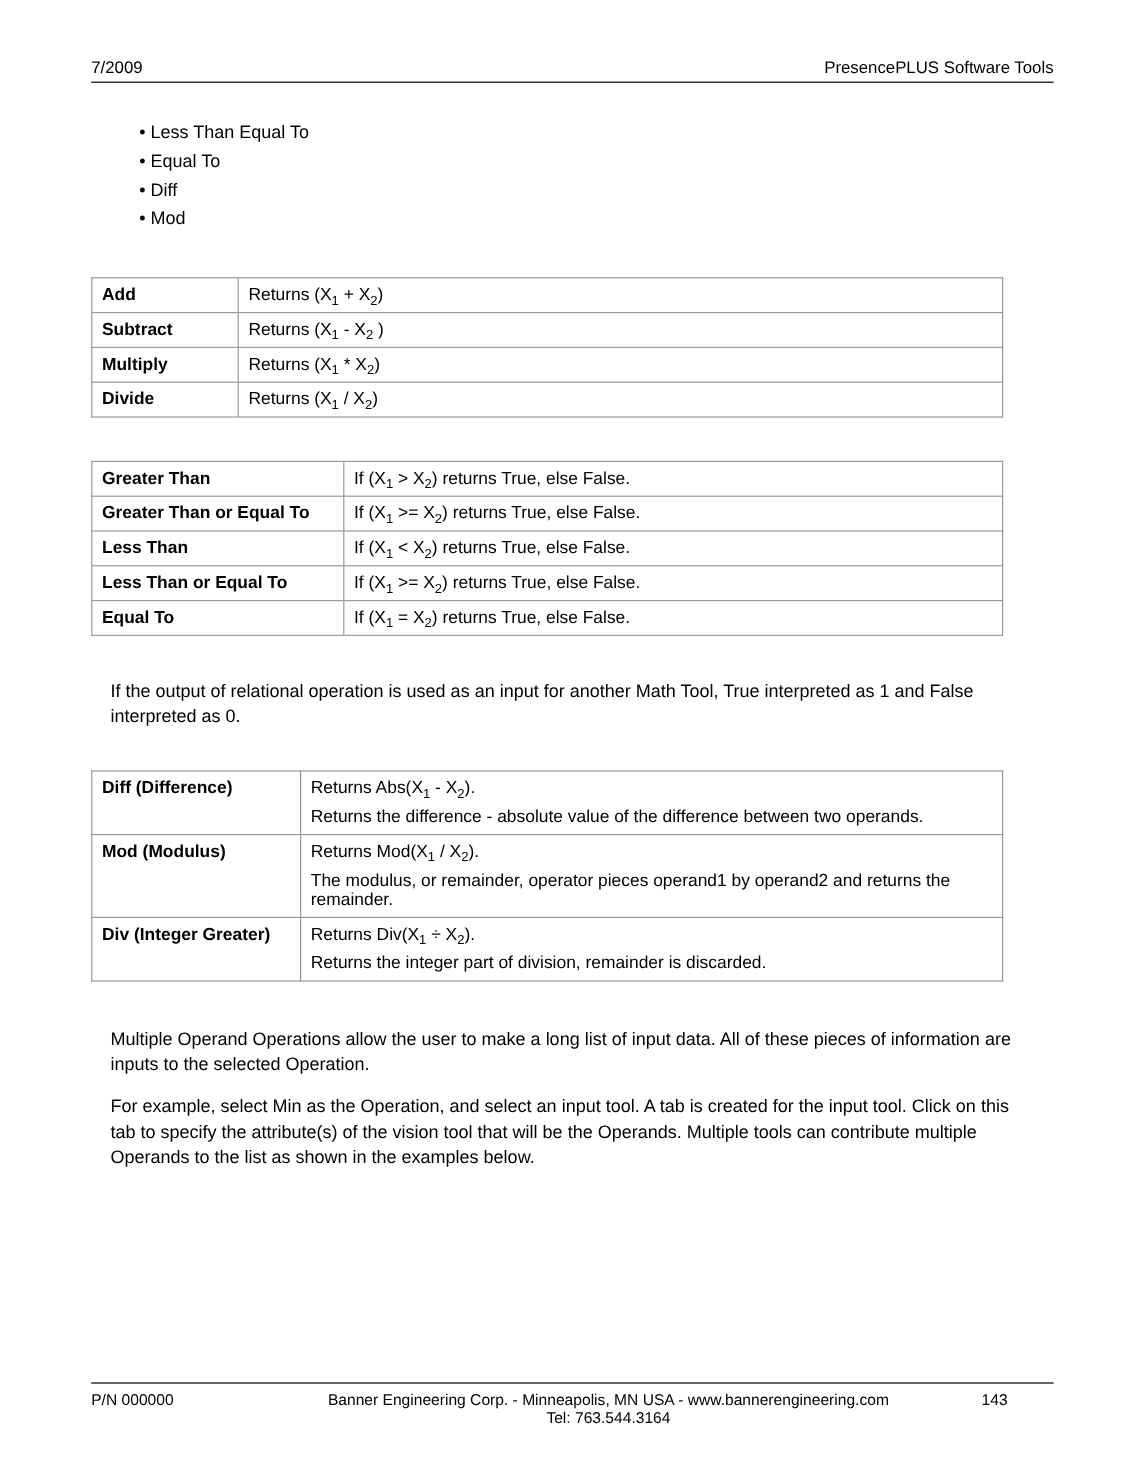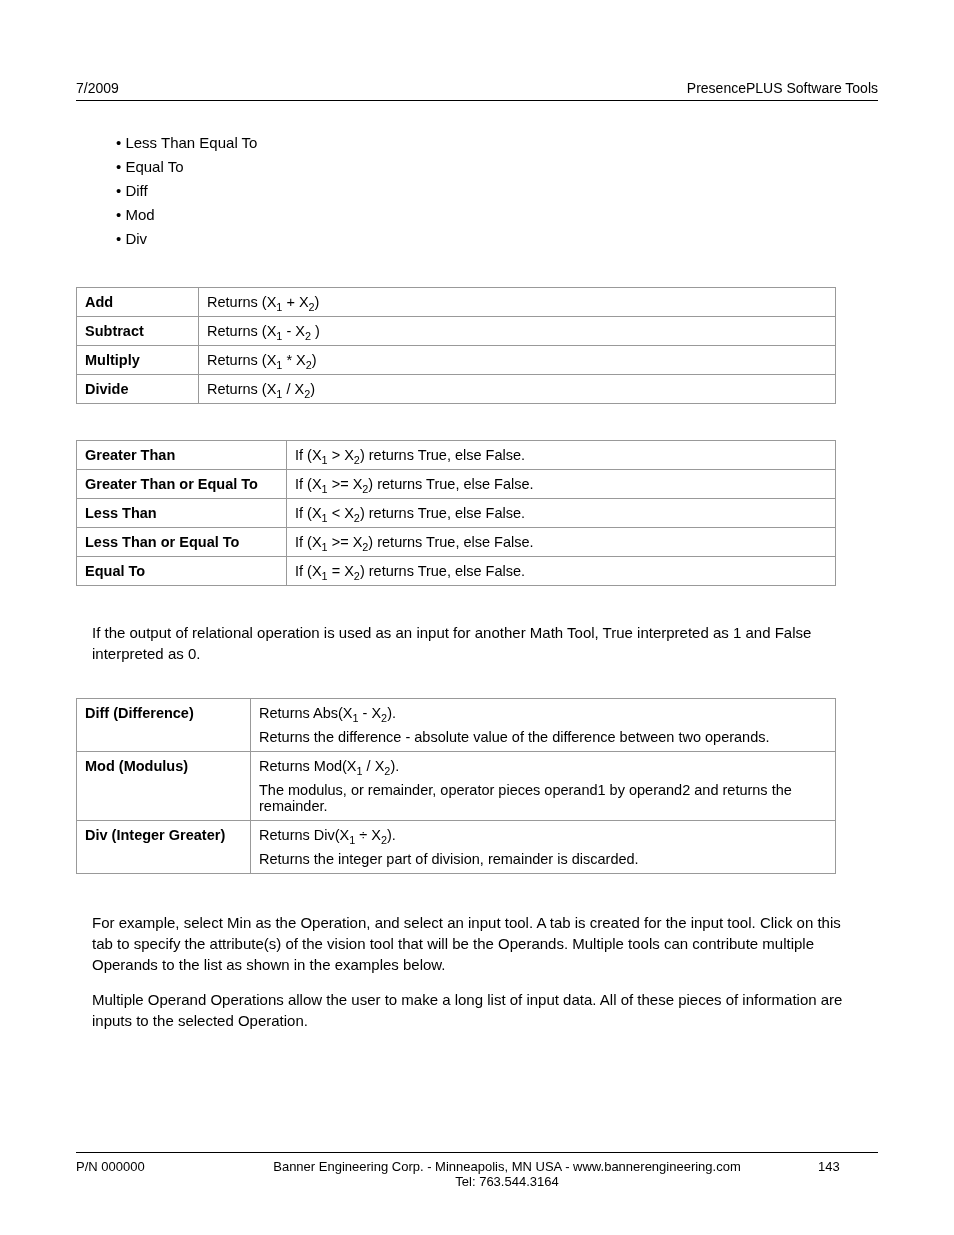--- a/index.html
+++ b/index.html
@@ -8,21 +8,21 @@
     padding: 0;
     font-family: Arial, Helvetica, sans-serif;
     background: #fff;
     color: #000;
   }
   .page {
     width: 954px;
     height: 1235px;
     margin: 0 auto;
     position: relative;
-    padding: 80px 76px 0 76px;
+    padding: 48px 76px 0 76px;
   }
   .header {
     display: flex;
     justify-content: space-between;
     font-size: 14px;
     padding-bottom: 4px;
     border-bottom: 1px solid #000;
     margin-bottom: 30px;
   }
   .bullets {
@@ -83,21 +83,20 @@
   <div class="header">
     <span>7/2009</span>
     <span>PresencePLUS Software Tools</span>
   </div>
 
   <ul class="bullets">
     <li>Less Than Equal To</li>
     <li>Equal To</li>
     <li>Diff</li>
     <li>Mod</li>
-    <li>Div</li>
   </ul>
 
   <table class="t1">
     <tbody>
         <tr>
           <td class="label">Add</td>
           <td>Returns (X<sub>1</sub> + X<sub>2</sub>)</td>
         </tr>
     <tr>
           <td class="label">Subtract</td>
@@ -162,22 +161,22 @@
       <td class="label">Div (Integer Greater)</td>
       <td>
         <p>Returns Div(X<sub>1</sub> ÷ X<sub>2</sub>).</p>
         <p>Returns the integer part of division, remainder is discarded.</p>
       </td>
     </tr>
   </tbody>
     </table>
 
   <div class="gap"></div>
+  <p class="para">Multiple Operand Operations allow the user to make a long list of input data. All of these pieces of information are inputs to the selected Operation.</p>
   <p class="para">For example, select Min as the Operation, and select an input tool. A tab is created for the input tool. Click on this tab to specify the attribute(s) of the vision tool that will be the Operands. Multiple tools can contribute multiple Operands to the list as shown in the examples below.</p>
-  <p class="para">Multiple Operand Operations allow the user to make a long list of input data. All of these pieces of information are inputs to the selected Operation.</p>
 
   <div class="footer">
     <div class="pn">P/N 000000</div>
     <div class="center">
       <span>Banner Engineering Corp. - Minneapolis, MN USA - www.bannerengineering.com</span><br>
       <span>Tel: 763.544.3164</span>
     </div>
     <div class="pg">143</div>
   </div>
 

